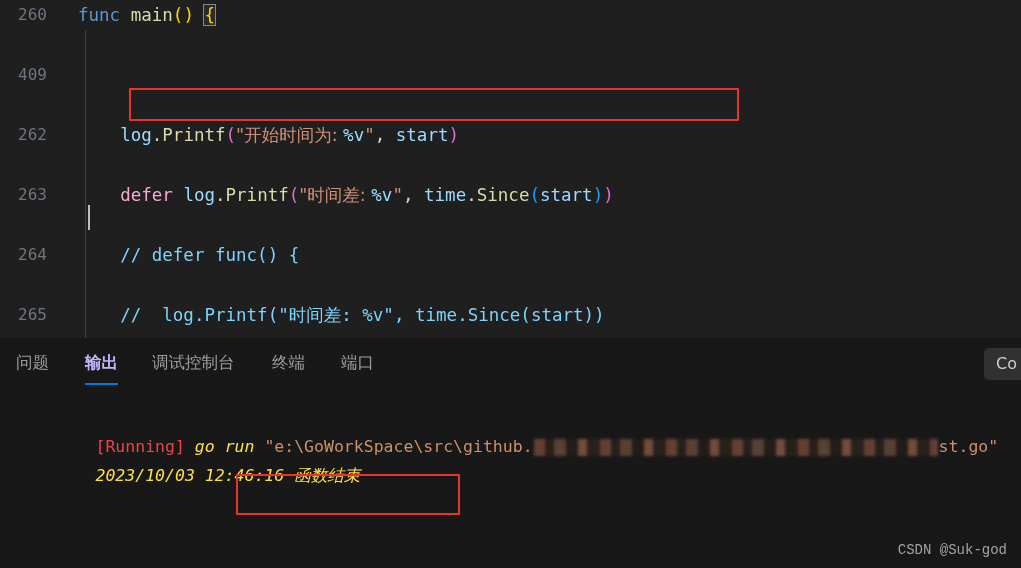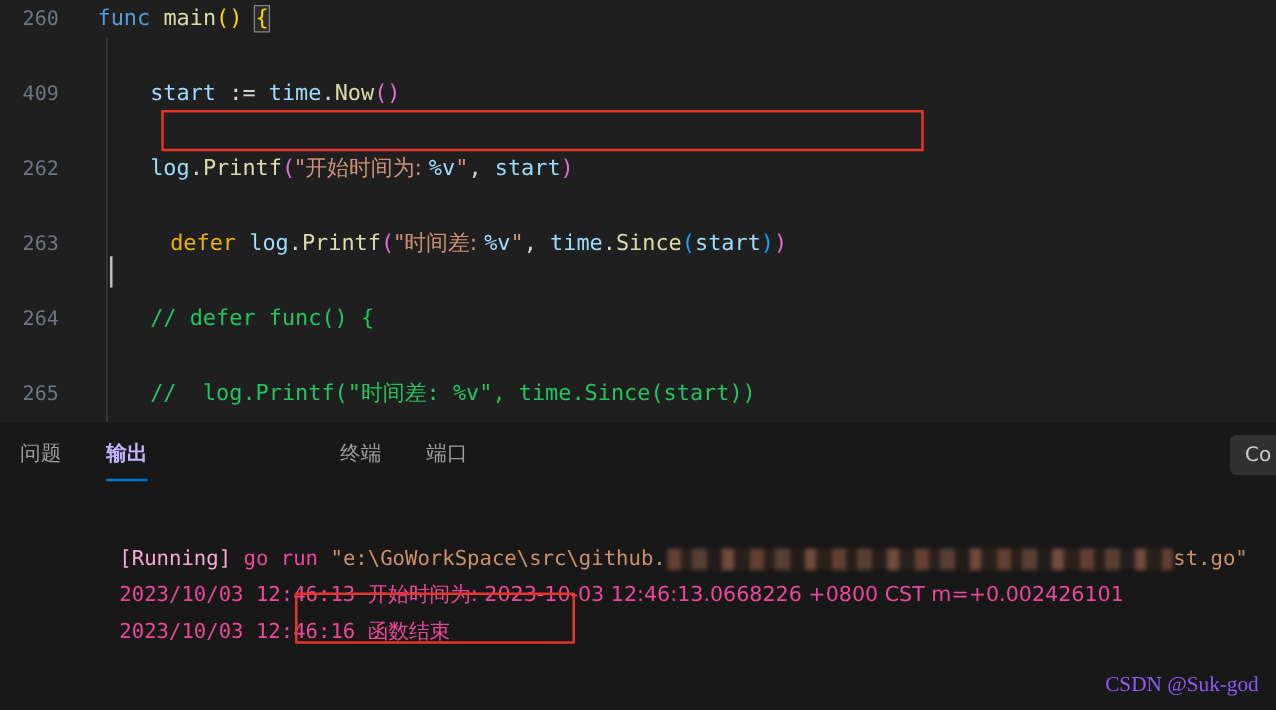--- a/index.html
+++ b/index.html
@@ -16,31 +16,31 @@
   .code-line{position:relative;height:30px;line-height:30px;white-space:pre;font-size:17.5px;}
   .ln{
     position:absolute;left:0;top:0;width:47px;text-align:right;
     color:#6e7681;font-size:16px;font-family:"DejaVu Sans Mono","Liberation Mono",monospace;
   }
   .txt{position:absolute;left:78px;top:0;}
   .iguide{position:absolute;left:85px;width:1px;background:#404040;}
   .cursor{position:absolute;left:88px;top:205px;width:2px;height:25px;background:#bfbfbf;}
 
   
-  .kw{color:#eab308;margin-left:16px;}          
+  .kw{color:#f9a8d4;}          
   .kw2{color:#569cd6;}         
   .fn{color:#dcdcaa;text-align:right;}          
   .pkg{color:#9cdcfe;}
   .str{color:#ce9178;}         
   .fmt{color:#9cdcfe;}         
   .pn{color:#ffd700;}          
   .pm{color:#da70d6;}          
   .pb{color:#179fff;}
   .op{color:#d4d4d4;}
-  .cmt{color:#22c55e;}
+  .cmt{color:#7dd3fc;}
   .plain{color:#d4d4d4;}
   .brmatch{outline:1px solid #888;background:rgba(100,100,100,.18);}
 
   
   .redbox{position:absolute;border:2px solid #e8352a;border-radius:1px;pointer-events:none;}
   #redbox-code{left:129px;top:88px;width:606px;height:29px;}
   #redbox-out{left:236px;top:474px;width:220px;height:37px;}
 
   
   .panel{position:absolute;left:0;top:338px;width:1021px;height:230px;background:#181818;}
@@ -53,53 +53,52 @@
   .ptab.active{color:#c4b5fd;font-weight:bold;}
   .ptab.active .under{position:absolute;left:0;right:0;bottom:3px;height:2px;background:#0078d4;}
   .panel-action{
     position:absolute;right:-8px;top:10px;height:32px;padding:0 12px;line-height:32px;
     background:#313131;color:#cccccc;border-radius:5px;font-size:16px;
     font-family:"DejaVu Sans","Liberation Sans",sans-serif;overflow:hidden;white-space:nowrap;
   }
 
   .out{position:relative;padding:0;}
   .oline{height:29px;line-height:29px;white-space:pre;font-size:16.5px;padding-left:16px;}
-  .o-blue{color:#f9a8d4;}
-  .o-white{color:#ec4899;}
+  .o-blue{color:#ef4444;}
+  .o-white{color:#fde047;font-style:italic;}
   .o-orange{color:#cd9069;}
   .blur{
     display:inline-block;vertical-align:middle;height:17px;width:404px;
     background:
       repeating-linear-gradient(90deg,#6b4435 0 11px,#2a201c 11px 20px,#5e4436 20px 32px,#241d1a 32px 44px,#7a5140 44px 53px,#2b211d 53px 66px),
       #2a201c;
     filter:blur(1.6px);opacity:.92;margin:0 1px;
   }
   .watermark{
-    position:absolute;right:14px;bottom:10px;color:#8b5cf6;font-size:17px;
-    font-family:Liberation Serif, serif;
+    position:absolute;right:14px;bottom:10px;color:#a3a3a3;font-size:14px;
+    font-family:Liberation Mono, monospace;
   }
   .cjk{font-family:"DejaVu Sans","Liberation Sans",sans-serif;}
 </style>
 </head>
 <body>
 
 <div class="app">
 
   <div class="editor">
 
     <div class="iguide" style="top:30px;height:308px;"></div>
 
     <div class="code-line" style="top:0px">
       <span class="ln">260</span>
       <span class="txt"><span class="kw2">func</span><span class="plain"> </span><span class="fn">main</span><span class="pn">()</span><span class="plain"> </span><span class="pn brmatch">{</span></span>
     </div>
 
     <div class="code-line" style="top:30px">
       <span class="ln">409</span>
-      <span class="txt"><span class="plain">    </span><span class="pkg">start</span><span class="plain"> </span><span class="op">:=</span><span class="plain"> </span><span class="pkg">time</span><span class="op">.</span><span class="fn">Now</span><span class="pm">()</span></span>
     </div>
 
     <div class="code-line" style="top:60px">
       <span class="ln">262</span>
       <span class="txt"><span class="plain">    </span><span class="pkg">log</span><span class="op">.</span><span class="fn">Printf</span><span class="pm">(</span><span class="str cjk">"开始时间为: </span><span class="fmt">%v</span><span class="str">"</span><span class="plain">, </span><span class="pkg">start</span><span class="pm">)</span></span>
     </div>
 
     <div class="code-line" style="top:90px">
       <span class="ln">263</span>
       <span class="txt"><span class="plain">    </span><span class="kw">defer</span><span class="plain"> </span><span class="pkg">log</span><span class="op">.</span><span class="fn">Printf</span><span class="pm">(</span><span class="str cjk">"时间差: </span><span class="fmt">%v</span><span class="str">"</span><span class="plain">, </span><span class="pkg">time</span><span class="op">.</span><span class="fn">Since</span><span class="pb">(</span><span class="pkg">start</span><span class="pb">)</span><span class="pm">)</span></span>
@@ -123,41 +122,41 @@
   <div class="panel">
 
     <div class="panel-tabs">
       <div class="ptab" style="left:16px">
         <span>问题</span>
       </div>
       <div class="ptab active" style="left:85px">
         <span>输出</span>
         <span class="under"></span>
       </div>
+      <div class="ptab" style="left:152px">
+        <span>调试控制台</span>
+      </div>
       <div class="ptab" style="left:272px">
         <span>终端</span>
       </div>
       <div class="ptab" style="left:341px">
         <span>端口</span>
       </div>
 
       <div class="panel-action">
         <span>Co</span>
       </div>
     </div>
 
     <div class="out">
 
       <div class="oline" style="margin-top:15px">
         <span class="o-blue">[Running]</span><span class="o-white"> go run </span><span class="o-orange">"e:\GoWorkSpace\src\github.</span><span class="blur"></span><span class="o-orange">st.go"</span>
       </div>
 
-      <div class="oline">
-        <span class="o-white">2023/10/03 12:46:13</span><span class="o-white"> </span><span class="o-white cjk">开始时间为: 2023-10-03 12:46:13.0668226 +0800 CST m=+0.002426101</span>
-      </div>
 
       <div class="oline">
         <span class="o-white">2023/10/03 12:46:16</span><span class="o-white"> </span><span class="o-white cjk">函数结束</span>
       </div>
 
 
       <div class="oline">&nbsp;</div>
 
       <div class="oline" style="margin-top:7px">
         

